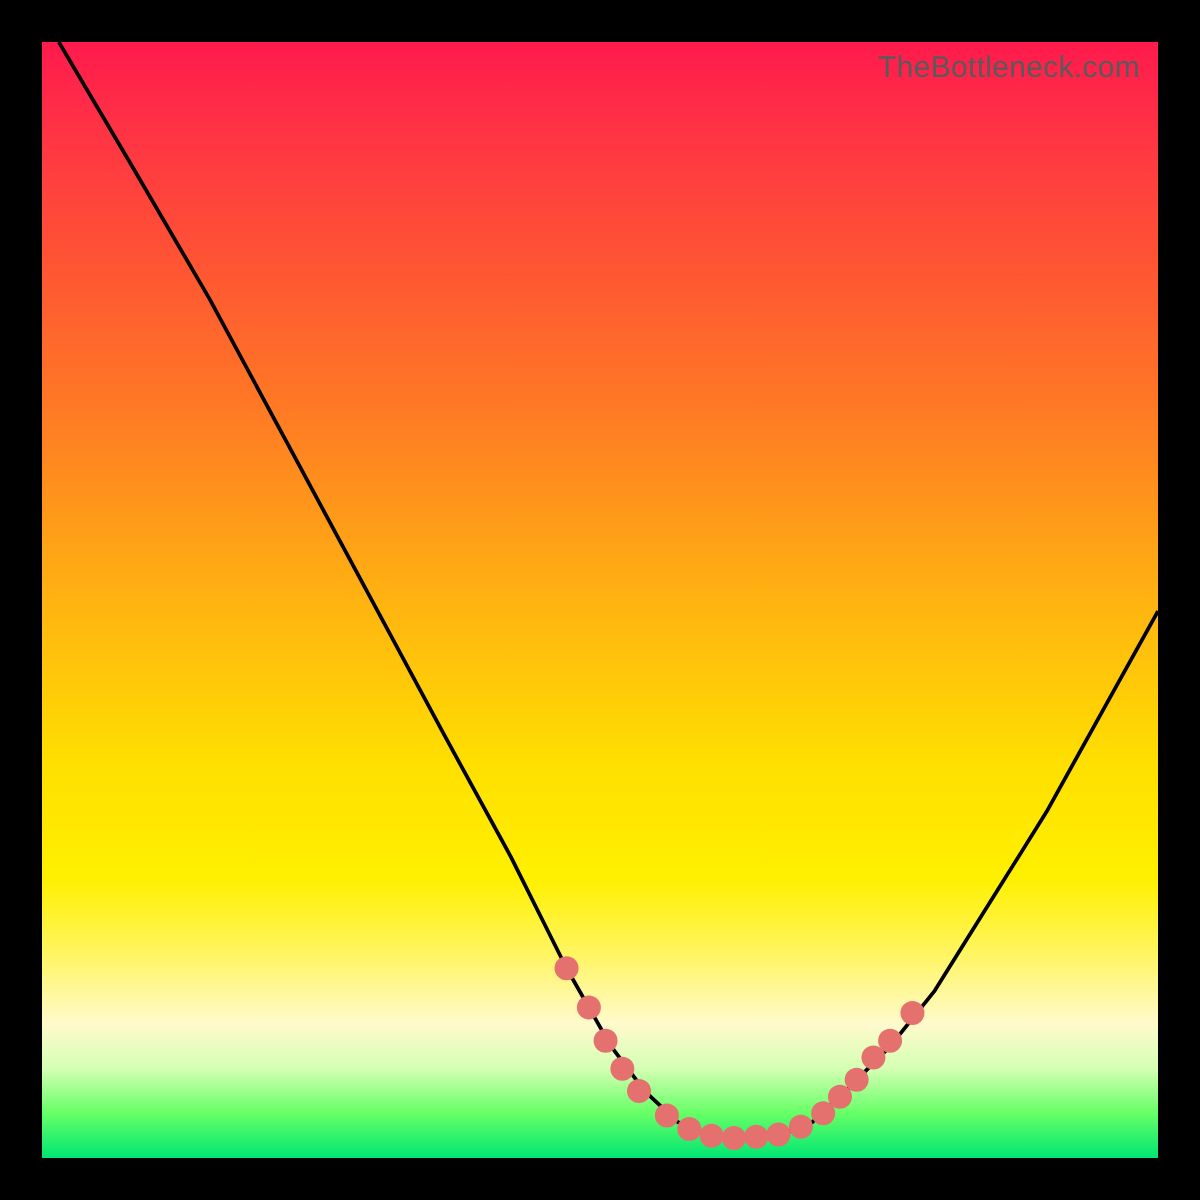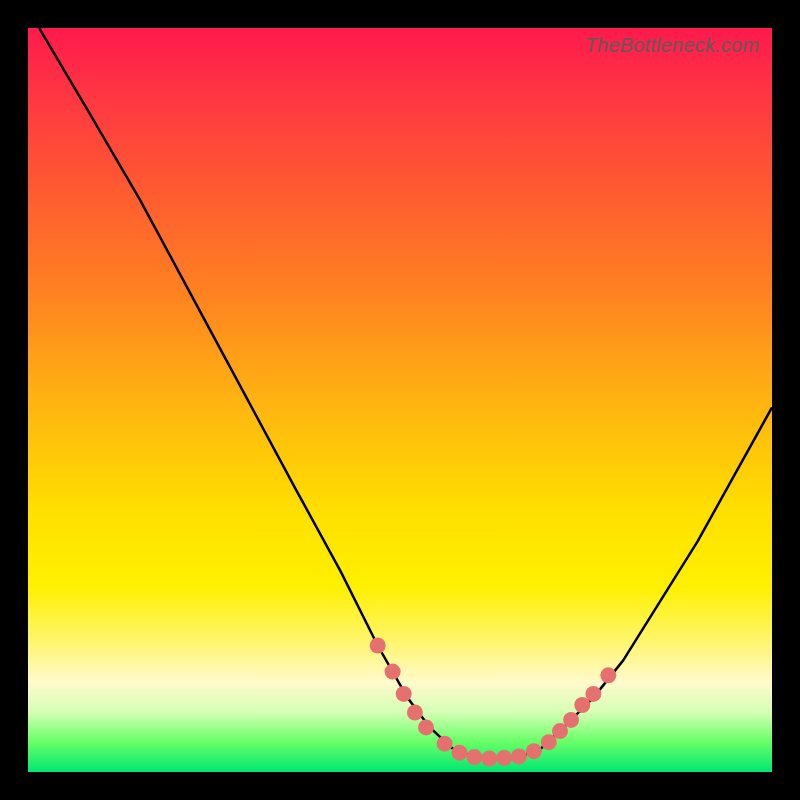--- a/index.html
+++ b/index.html
@@ -2,21 +2,20 @@
 <html><head>
 <meta charset="utf-8">
 <style>
   * { margin: 0; padding: 0; box-sizing: border-box; }
   body { width: 800px; height: 800px; overflow: hidden; background: #000; }
   .chart-container {
     position: relative;
     width: 800px;
     height: 800px;
     background: #000;
-    font-style: italic;
   }
   .plot-area {
     position: absolute;
     left: 28px;
     top: 28px;
     width: 744px;
     height: 744px;
     background: linear-gradient(to bottom,
       #ff1a4d 0%,
       #ff3344 8%,

